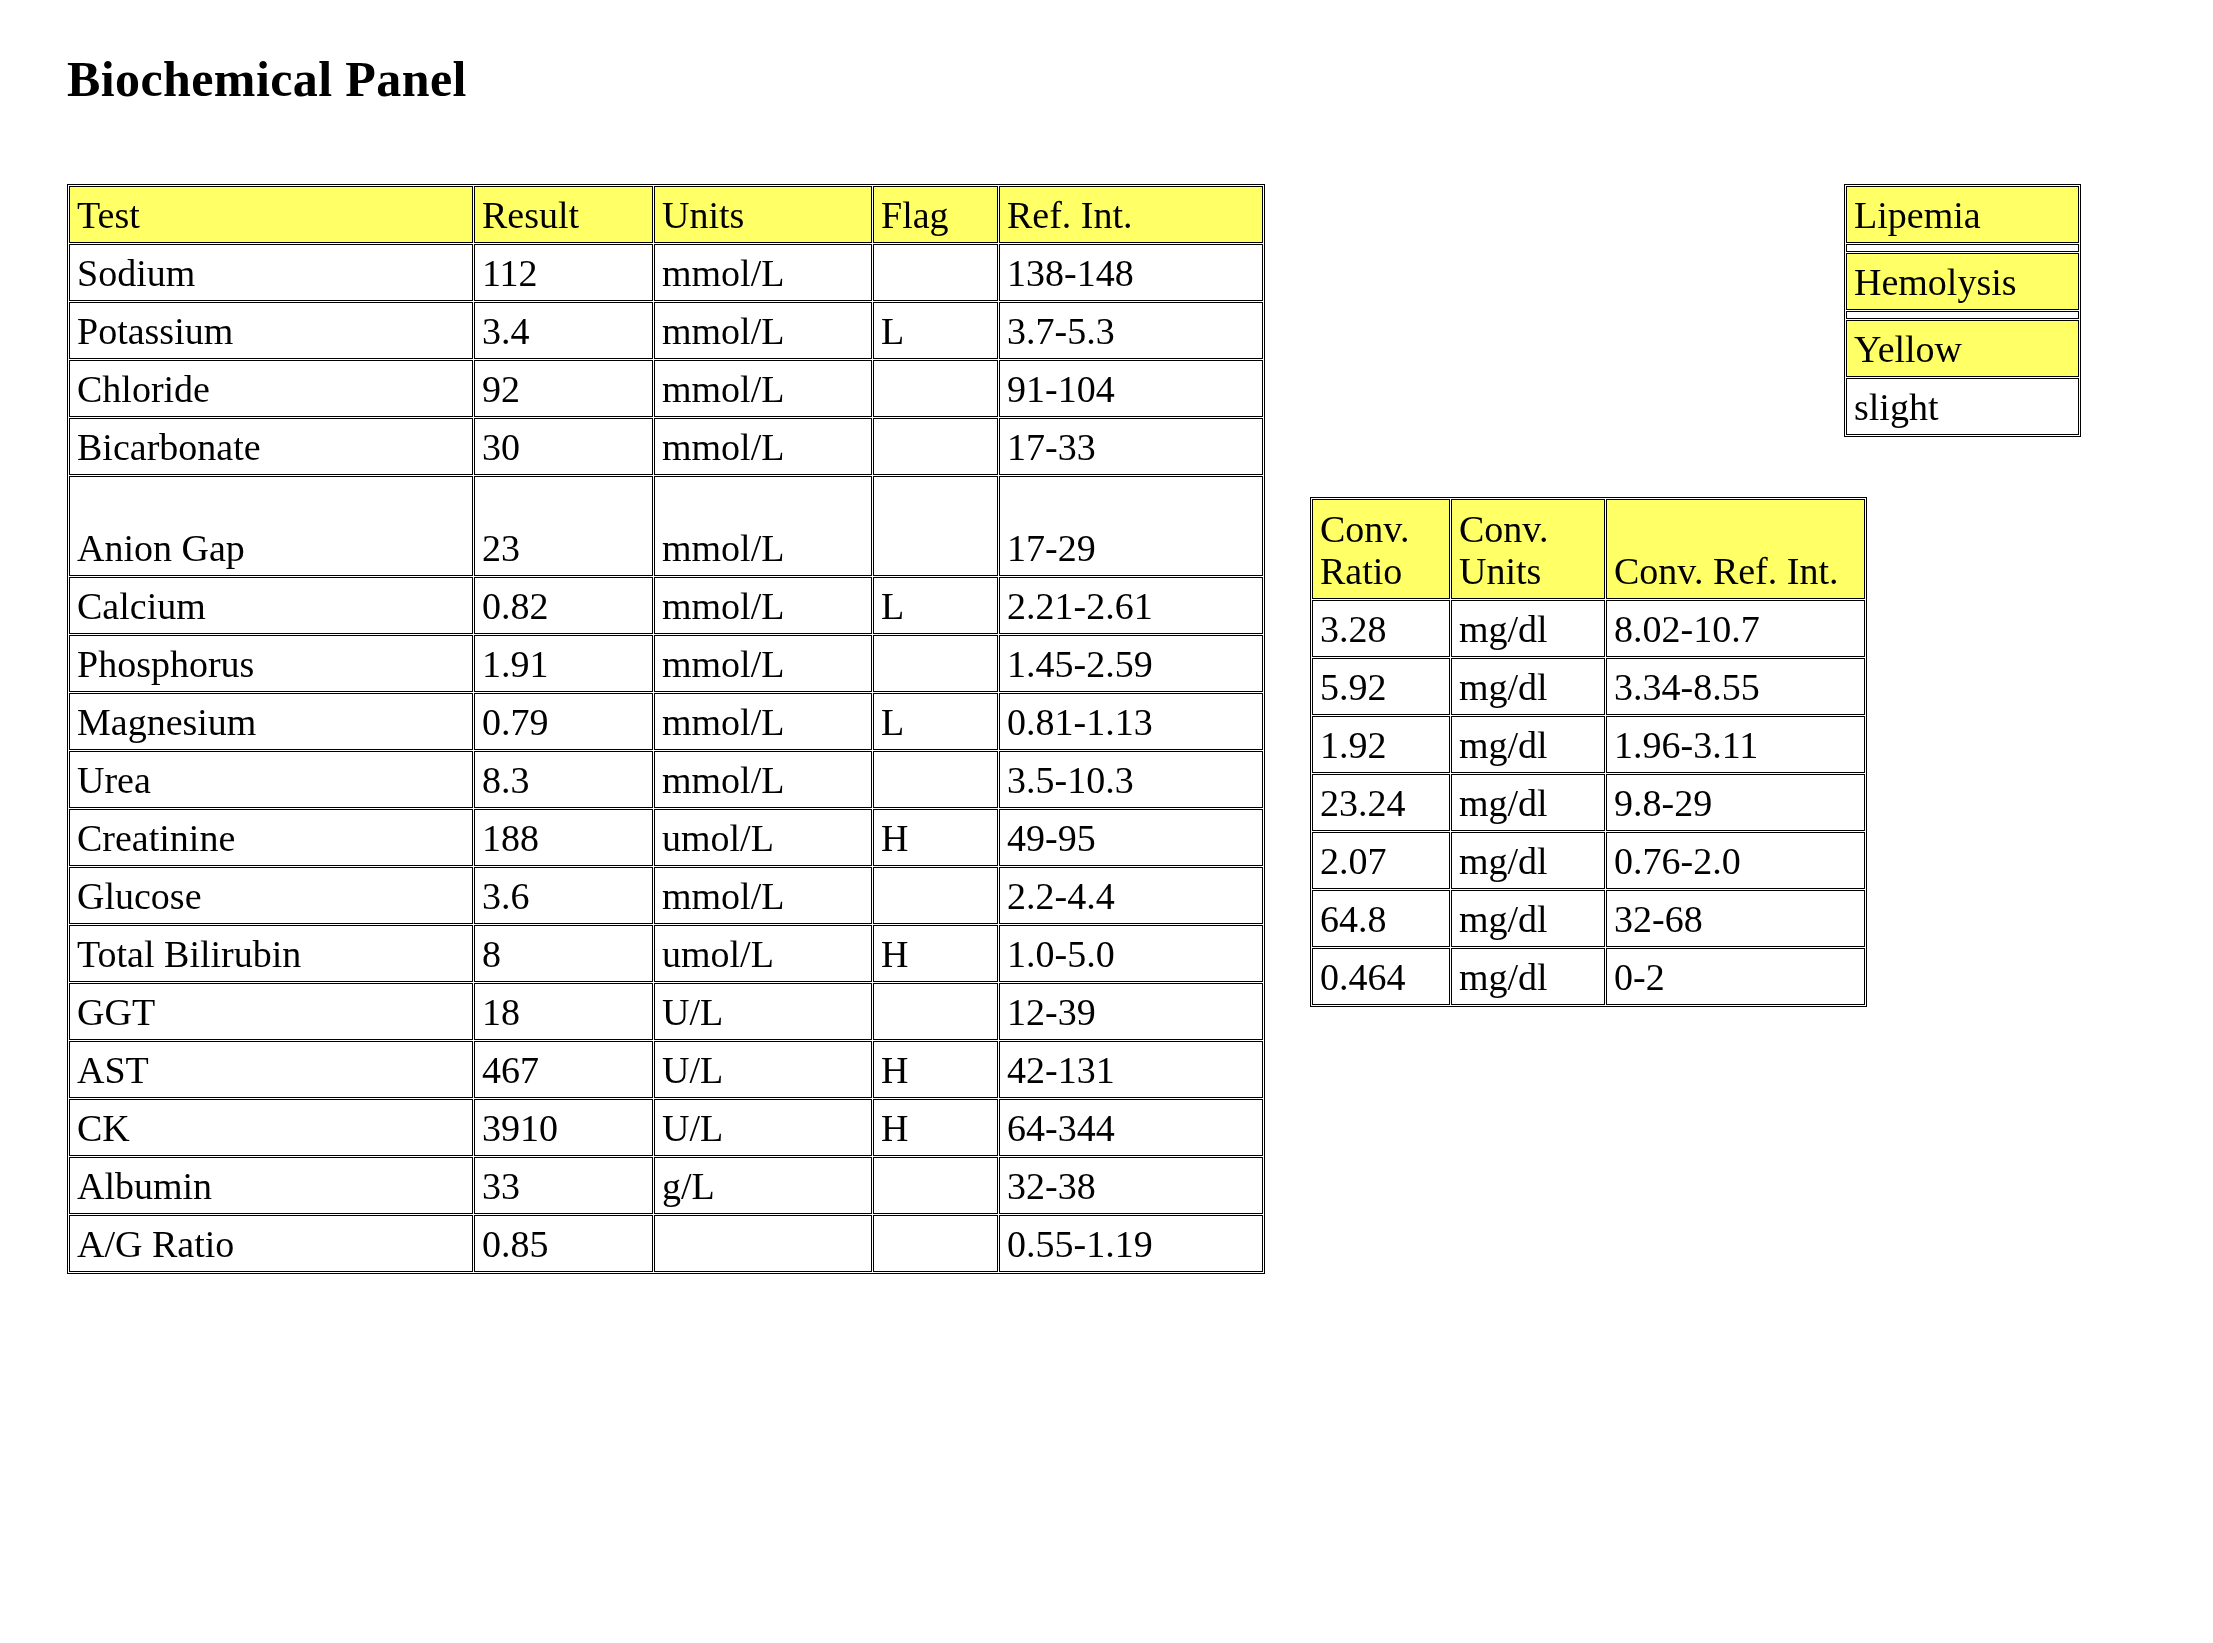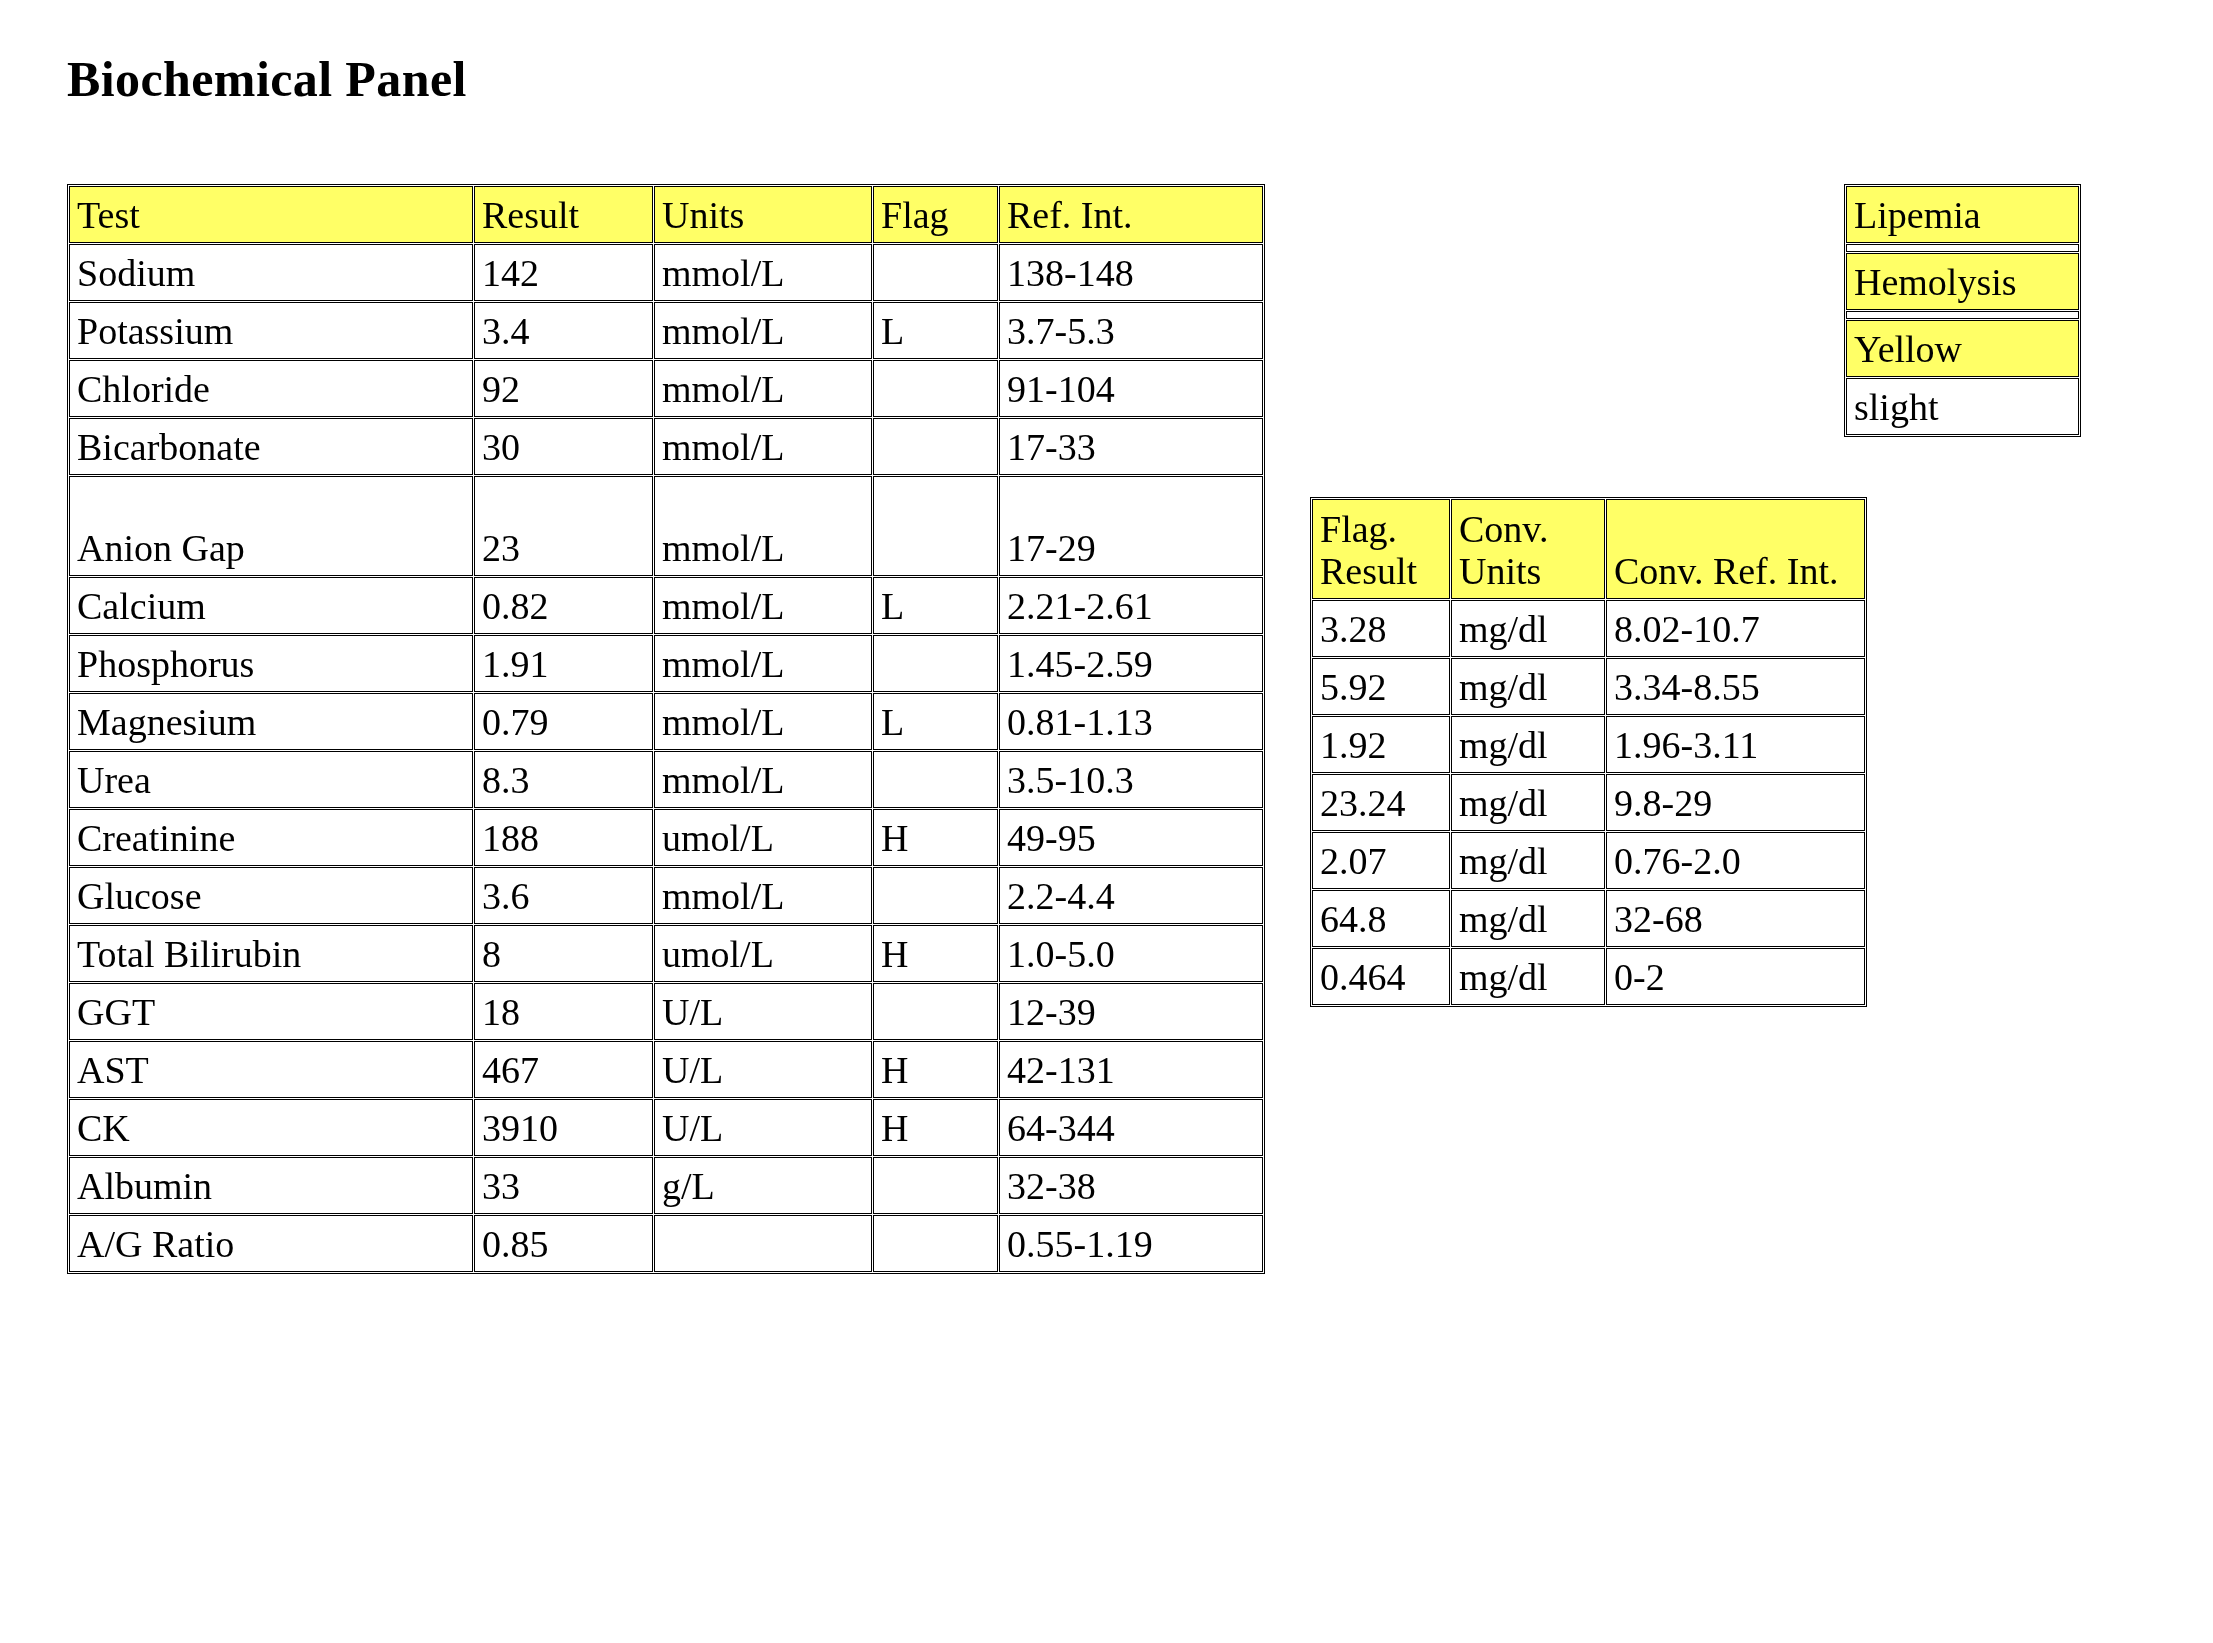--- a/index.html
+++ b/index.html
@@ -55,21 +55,21 @@
       <th>Test</th>
       <th>Result</th>
       <th>Units</th>
       <th>Flag</th>
       <th>Ref. Int.</th>
     </tr>
   </thead>
   <tbody>
       <tr class="data">
         <td>Sodium</td>
-        <td>142</td>
+        <td>112</td>
         <td>mmol/L</td>
         <td></td>
         <td>138-148</td>
       </tr>
       <tr class="data">
         <td>Potassium</td>
         <td>3.4</td>
         <td>mmol/L</td>
         <td>L</td>
         <td>3.7-5.3</td>
@@ -183,21 +183,21 @@
 </table>
 
 <table class="grid conv">
   <colgroup>
     <col style="width:138px">
       <col style="width:154px">
       <col style="width:259px">
   </colgroup>
   <thead>
     <tr class="tallhead header">
-      <th>Flag. Result</th>
+      <th>Conv. Ratio</th>
       <th>Conv. Units</th>
       <th>Conv. Ref. Int.</th>
     </tr>
   </thead>
   <tbody>
       <tr class="data">
         <td>3.28</td>
         <td>mg/dl</td>
         <td>8.02-10.7</td>
       </tr>

